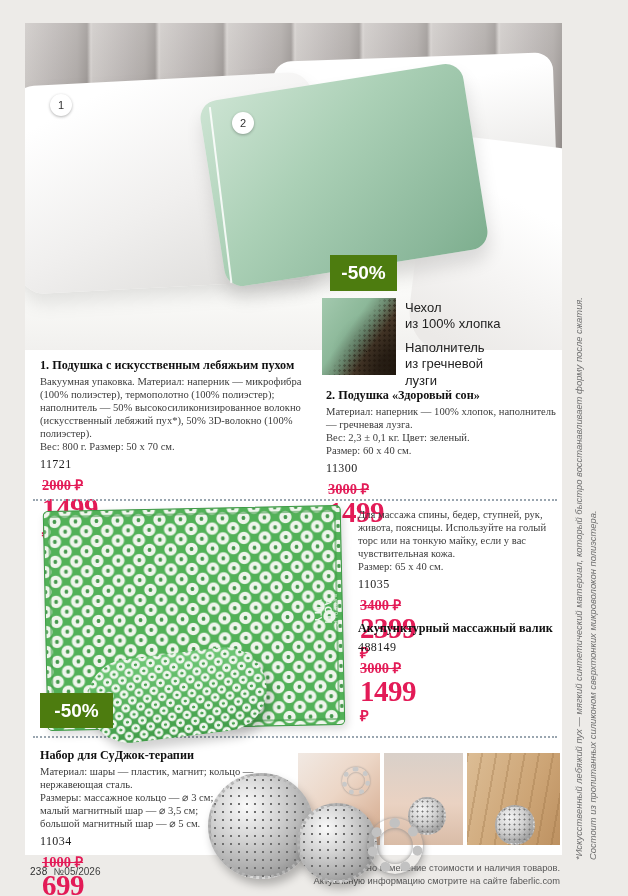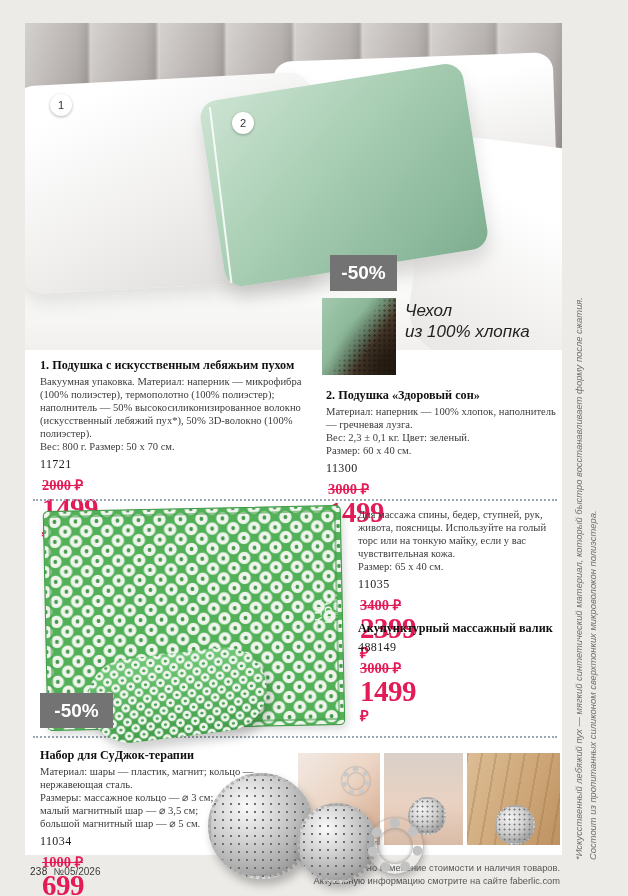--- a/index.html
+++ b/index.html
@@ -34,34 +34,34 @@
     transform:rotate(-9deg);
     background:linear-gradient(140deg,#cde4d3 0%,#abd0b6 40%,#8ab79a 85%,#7dae8e 100%);
     box-shadow:0 12px 18px rgba(0,0,0,.12);}
   .piping{position:absolute;left:7px;top:6px;width:2px;height:94%;background:rgba(255,255,255,.85);transform:rotate(2deg);}
   .tag{position:absolute;width:22px;height:22px;border-radius:50%;background:#fff;
     box-shadow:0 1px 3px rgba(0,0,0,.3);display:flex;align-items:center;justify-content:center;
     font-size:11px;color:#333;z-index:5;}
   .tag1{left:25px;top:71px;}
   .tag2{left:207px;top:89px;}
 
-  .badge{background:#737373;color:#fff;font-weight:bold;display:flex;align-items:center;justify-content:center;z-index:6;}
+  .badge{background:#4d7c0f;color:#fff;font-weight:bold;display:flex;align-items:center;justify-content:center;z-index:6;}
   .hero-badge{position:absolute;left:305px;top:232px;width:67px;height:36px;font-size:19px;}
   .inset{position:absolute;left:297px;top:275px;width:74px;height:77px;z-index:4;
     background:
       radial-gradient(circle at 80% 80%, rgba(0,0,0,.25), transparent 60%),
       radial-gradient(1px 1px at 60% 70%, #241a10 40%, transparent 60%),
       linear-gradient(125deg,#a3c9ae 0%,#8cb899 38%,#6c8a70 52%,#4a3a2a 66%,#32261a 82%,#261c12 100%);
     background-blend-mode:normal;}
   .inset::after{content:"";position:absolute;inset:0;
     background-image:radial-gradient(circle,#1f150c 1px,transparent 1.5px);
     background-size:5px 5px;opacity:.55;
     -webkit-mask-image:linear-gradient(125deg,transparent 45%,#000 60%);
     mask-image:linear-gradient(125deg,transparent 45%,#000 60%);}
-  .caption{position:absolute;left:380px;font-size:17px;color:#222;line-height:1.25;white-space:pre-line;z-index:5;font-style:italic;}
+  .caption{position:absolute;left:380px;font-size:13px;color:#222;line-height:1.25;white-space:pre-line;z-index:5;}
   .cap1{top:277px;}
   .cap2{top:317px;}
 
   
   .col{position:absolute;font-family:Liberation Serif, serif;}
   .col1{left:15px;top:336px;width:263px;}
   .col2{left:301px;top:366px;width:232px;}
   .col3a{left:333px;top:485px;width:204px;}
   .col3b{left:333px;top:599px;width:204px;}
   .col5{left:15px;top:726px;width:232px;}
@@ -165,20 +165,23 @@
     <div class="pillow-green">
       <div class="piping"></div>
     </div>
     <div class="tag tag1">1</div>
     <div class="tag tag2">2</div>
   </div>
   <div class="badge hero-badge">-50%</div>
   <div class="inset"></div>
   <div class="caption cap1">Чехол
 из 100% хлопка</div>
+  <div class="caption cap2">Наполнитель
+из гречневой
+лузги</div>
 
   <div class="col col1">
     <div class="p-title">1. Подушка с искусственным лебяжьим пухом</div>
     <div class="p-desc">Вакуумная упаковка. Материал: наперник — микрофибра (100% полиэстер), термополотно (100% полиэстер); наполнитель — 50% высокосиликонизированное волокно (искусственный лебяжий пух*), 50% 3D-волокно (100% полиэстер).
 Вес: 800 г. Размер: 50 x 70 см.</div>
     <div class="code">11721</div>
     <div class="price-row">
       <span class="price-old">2000 ₽</span>
       <span class="price-new">1499</span>
       <span class="price-cur">₽</span>

